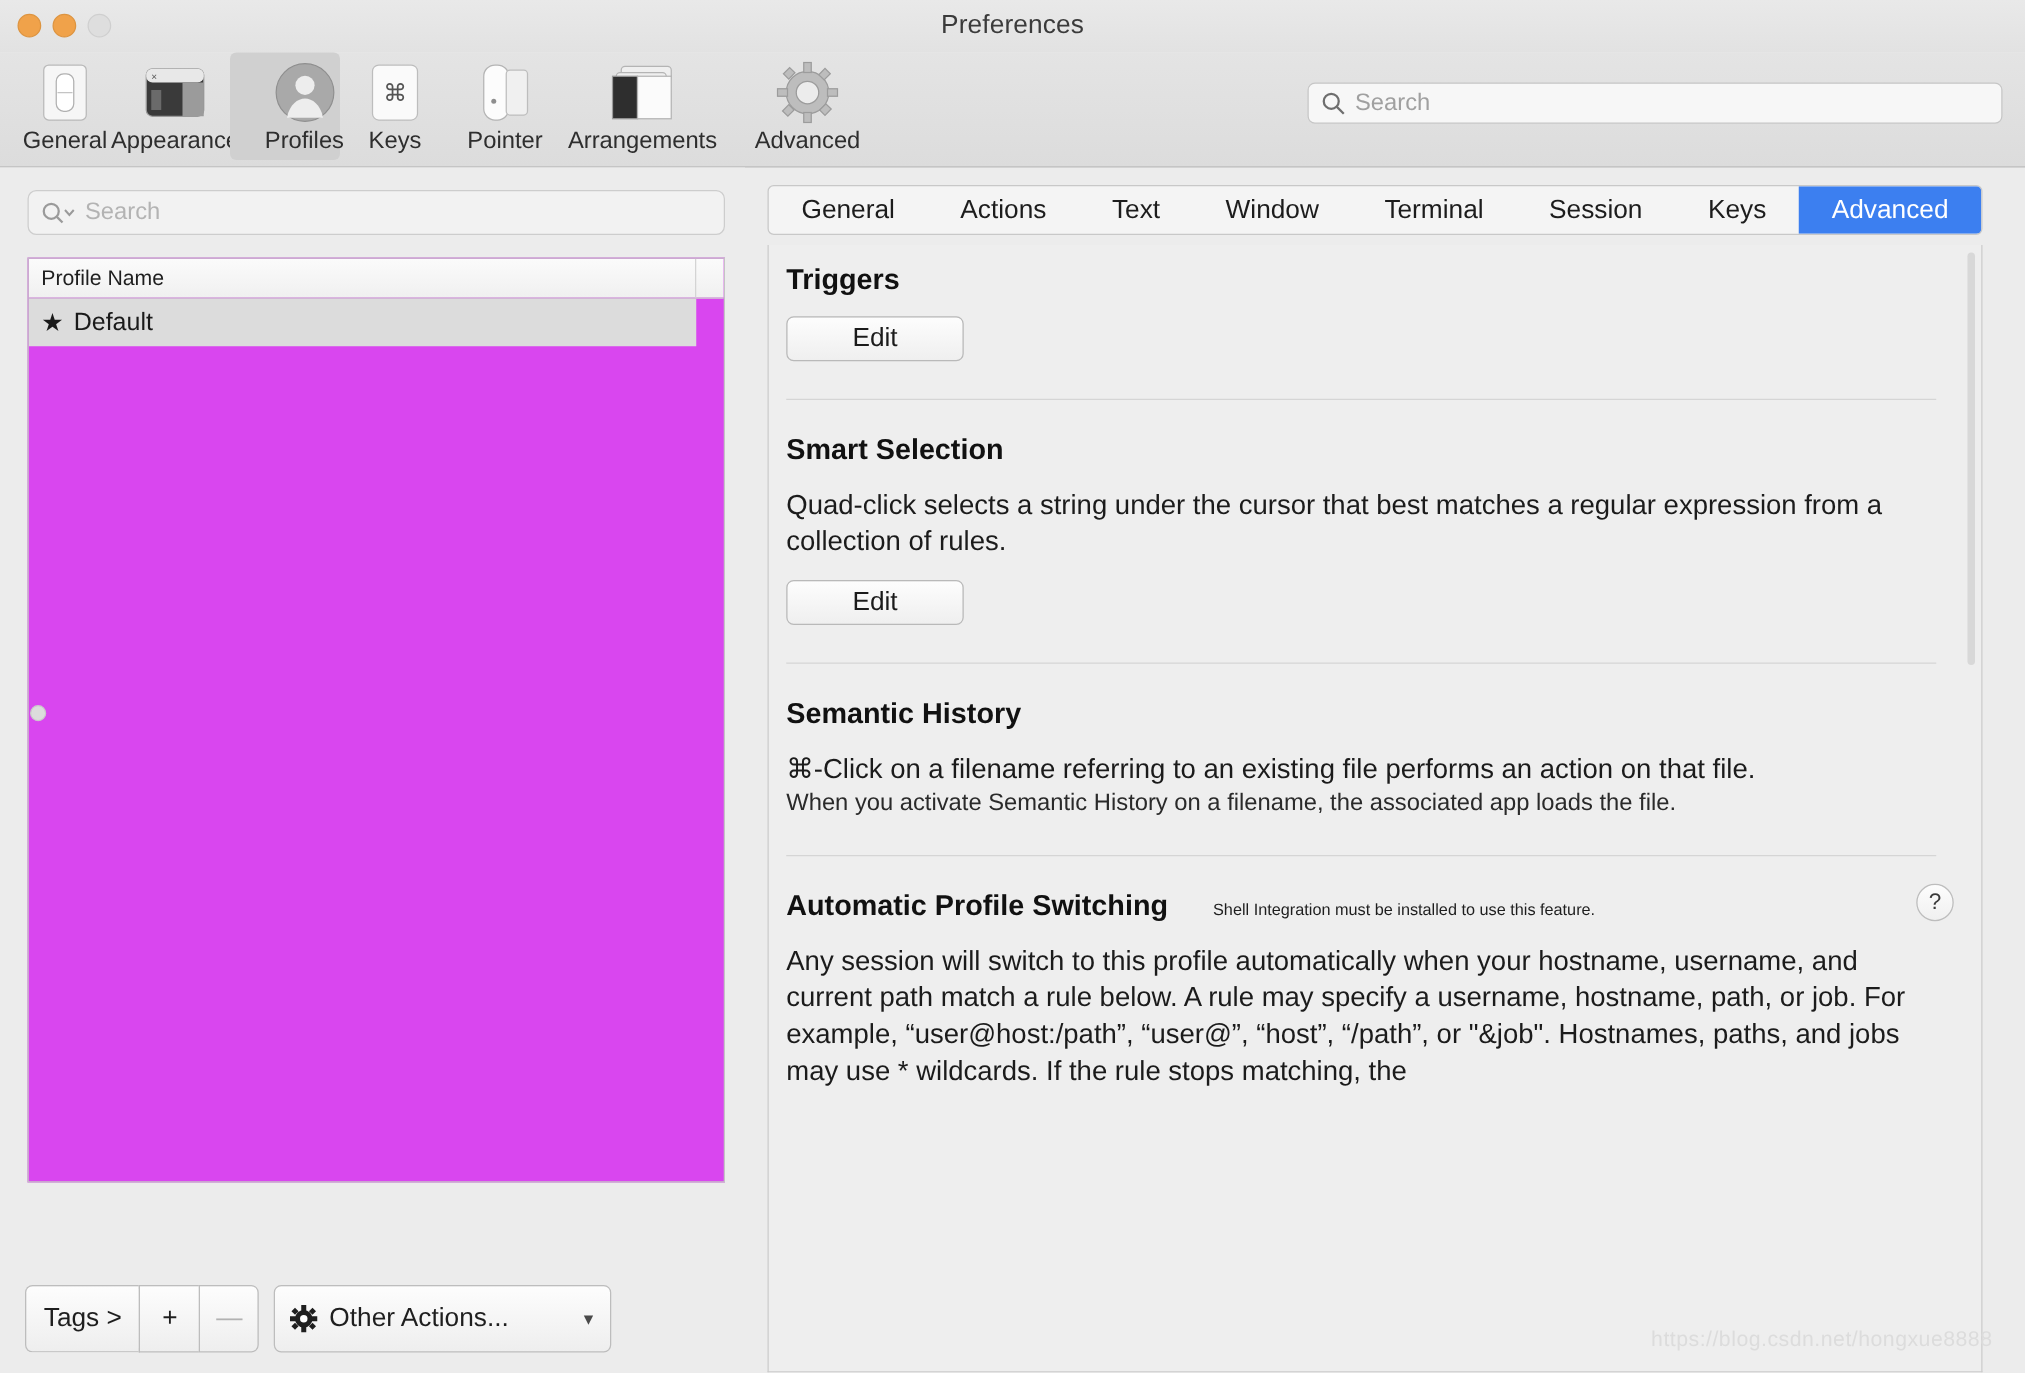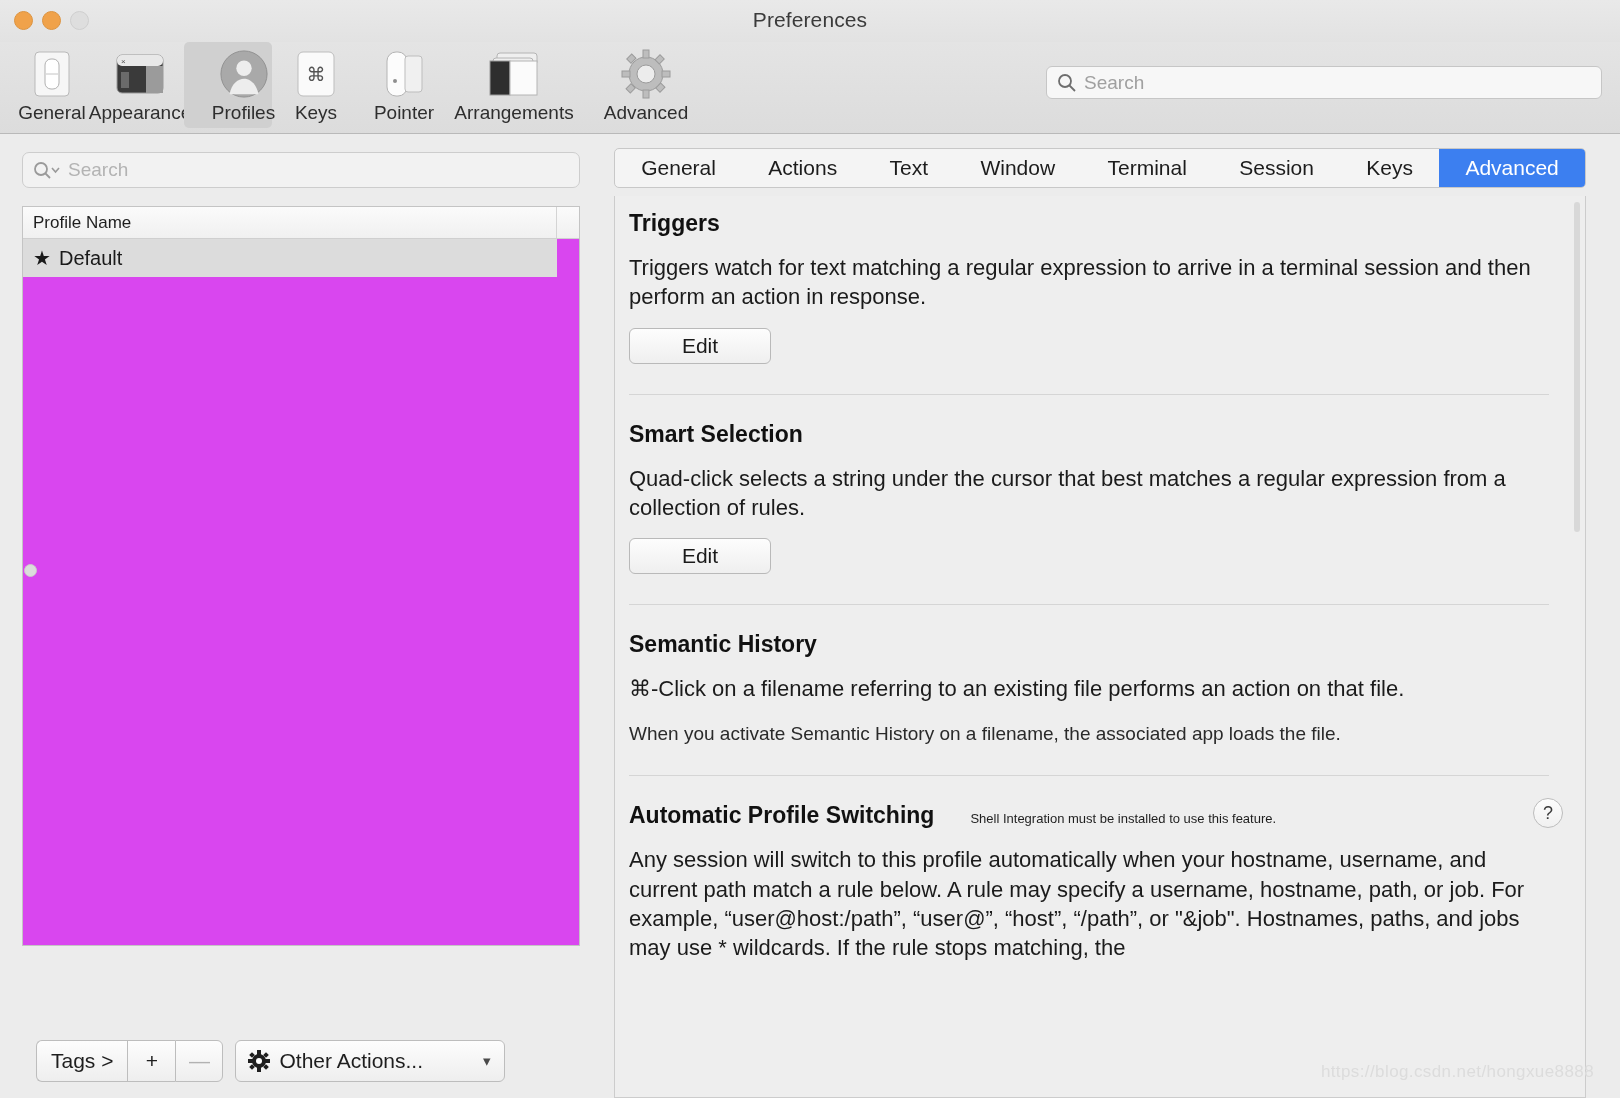--- a/index.html
+++ b/index.html
@@ -128,23 +128,23 @@
   .t-row .star { font-size: 20px; color: #1a1a1a; margin-right: 8px; }
   .t-row .nm { font-size: 20px; color: #1a1a1a; }
 
   .drag-dot {
     position: absolute; left: 24px; top: 430px;
     width: 13px; height: 13px; border-radius: 50%;
     background: #dcdcdc; border: 1px solid #cacaca;
   }
 
   .bottom-bar {
-    position: absolute; left: 36px; bottom: 16px;
+    position: absolute; left: 20px; bottom: 16px;
     display: flex; align-items: stretch;
-    height: 42px;
+    height: 54px;
   }
   .seg {
     background: linear-gradient(#fdfdfd, #eeeeee);
     border: 1px solid #bdbdbd;
     display: flex; align-items: center; justify-content: center;
     font-size: 21px; color: #1e1e1e;
   }
   .seg.tags { padding: 0 14px; border-radius: 6px 0 0 6px; border-right: none; }
   .seg.plus { width: 48px; border-right: none; }
   .seg.minus { width: 48px; color: #b2b2b2; border-radius: 0 6px 6px 0; }
@@ -211,21 +211,21 @@
     display: flex; align-items: center;
     position: relative; padding-left: 13px;
     font-size: 22px; color: #141414;
   }
   .popup .stepper {
     position: absolute; right: 2px; top: 2px; bottom: 2px;
     width: 30px; background: #3c7ff0; border-radius: 4px;
     display: flex; flex-direction: column; align-items: center; justify-content: center;
     color: #fff; line-height: .85; font-size: 15px;
   }
-  .hint { margin-top: 20px; font-size: 19px; color: #2a2a2a; }
+  .hint { margin-top: 3px; font-size: 19px; color: #2a2a2a; }
 
   .aps-head { display: flex; align-items: baseline; gap: 36px; position: relative; }
   .aps-head h3 { margin-bottom: 0; }
   .aps-note { font-size: 13px; color: #1e1e1e; }
   .help {
     position: absolute; right: -14px; top: -4px;
     width: 30px; height: 30px; border-radius: 50%;
     background: linear-gradient(#fdfdfd, #f0f0f0);
     border: 1px solid #bdbdbd;
     display: flex; align-items: center; justify-content: center;
@@ -432,21 +432,20 @@
         <div class="tab">Session</div>
         <div class="tab">Keys</div>
         <div class="tab active">Advanced</div>
       </div>
 
       <div class="content">
         <div class="scrollport">
 
           <div class="sec">
             <h3>Triggers</h3>
-            <p>Triggers watch for text matching a regular expression to arrive in a terminal session and then perform an action in response.</p>
             <div class="btn">Edit</div>
           </div>
 
           <div class="divider"></div>
 
           <div class="sec">
             <h3>Smart Selection</h3>
             <p>Quad-click selects a string under the cursor that best matches a regular expression from a collection of rules.</p>
             <div class="btn">Edit</div>
           </div>

